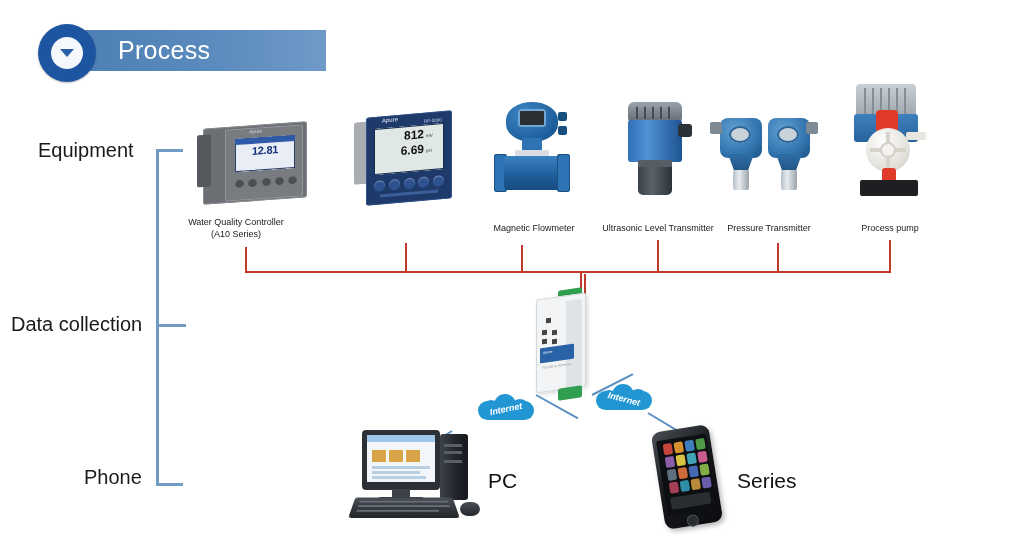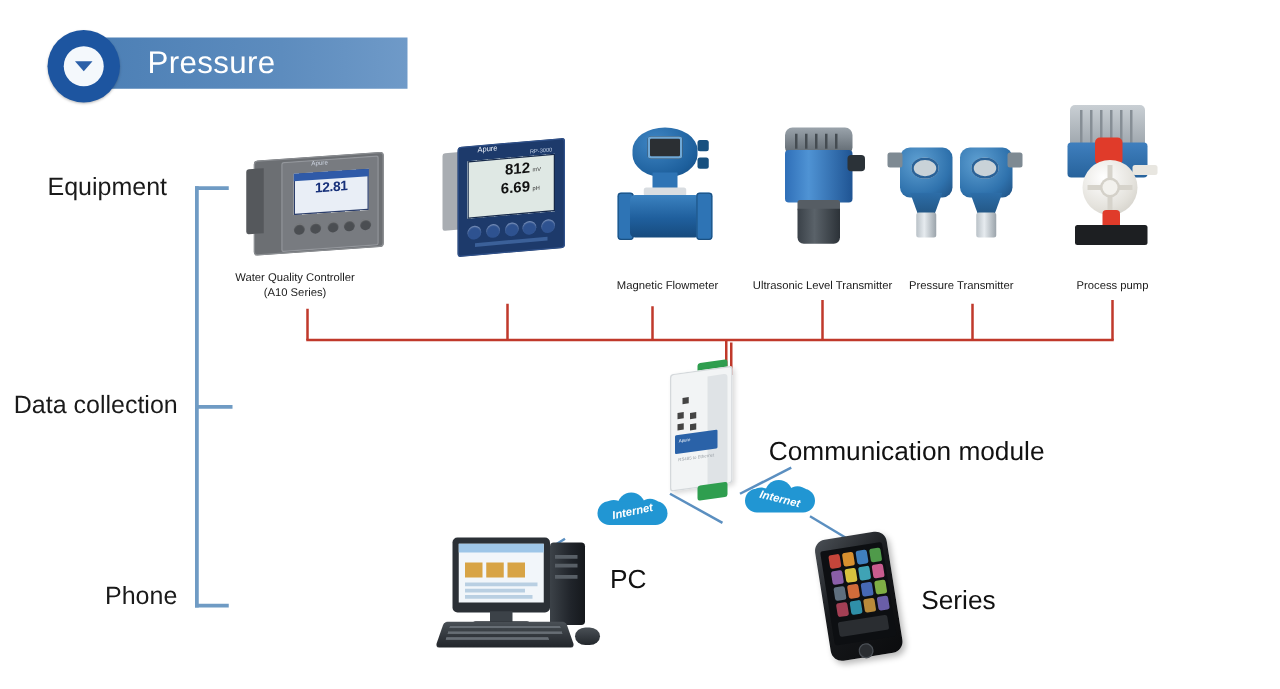--- a/index.html
+++ b/index.html
@@ -178,21 +178,21 @@
   .mon-stand{position:absolute;left:40px;top:61px;width:18px;height:9px;background:#3c4248;}
   .mon-base{position:absolute;left:26px;top:69px;width:46px;height:5px;background:#2b3036;border-radius:3px;}
   .tower{position:absolute;left:88px;top:6px;width:28px;height:66px;background:
          linear-gradient(to right,#3c4248,#20242a 60%,#15181c);border-radius:3px;}
   .tower i{position:absolute;left:4px;width:18px;height:3px;background:#585f66;}
   .kb{position:absolute;left:0px;top:68px;width:104px;height:22px;background:
       linear-gradient(to bottom,#4a5056,#22262b);border-radius:3px;transform:perspective(60px) rotateX(22deg);}
   .kb i{position:absolute;background:#676e75;height:2px;}
   .mouse{position:absolute;left:108px;top:74px;width:20px;height:14px;border-radius:50%/60%;
          background:linear-gradient(to bottom,#4a5056,#23272c);}
-  .pc-label{position:absolute;left:488px;top:452px;font-size:21px;color:#111;}
+  .pc-label{position:absolute;left:488px;top:469px;font-size:21px;color:#111;}
 
   
   .ph{position:absolute;left:652px;top:424px;width:72px;height:106px;}
   .ph-body{position:absolute;left:6px;top:4px;width:58px;height:98px;border-radius:9px;
            background:linear-gradient(140deg,#4a4f55,#16181b 45%,#0b0c0e);transform:rotate(-9deg);
            box-shadow:2px 3px 5px rgba(0,0,0,.28);}
   .ph-scr{position:absolute;left:4px;top:9px;width:50px;height:76px;background:#0d0f12;border-radius:2px;}
   .ph-grid{position:absolute;left:6px;top:4px;width:42px;height:50px;display:grid;
            grid-template-columns:repeat(4,1fr);grid-template-rows:repeat(4,1fr);gap:2px;}
   .ph-grid i{display:block;border-radius:2px;}
@@ -204,21 +204,21 @@
 </head>
 <body>
 
 <div class="stage">
 
   <div class="banner"></div>
   <div class="banner-knob">
     <div class="inner"></div>
     <div class="chev"></div>
   </div>
-  <div class="banner-title">Pressure</div>
+  <div class="banner-title">Process</div>
 
   <div class="bracket"></div>
   <div class="tick t1"></div>
   <div class="tick t2"></div>
   <div class="tick t3"></div>
 
   <div class="stage-label lbl-equipment">Equipment</div>
   <div class="stage-label lbl-data">Data collection</div>
   <div class="stage-label lbl-user">Phone</div>
 
@@ -357,21 +357,20 @@
     <div class="cm-led" style="left:14px;top:42px;"></div>
     <div class="cm-led" style="left:24px;top:42px;"></div>
     <div class="cm-led" style="left:14px;top:51px;"></div>
     <div class="cm-led" style="left:24px;top:51px;"></div>
     <div class="cm-label">
       <span>Apure</span>
     </div>
     <div class="cm-text">RS485 to Ethernet</div>
     <div class="cm-term bot"></div>
   </div>
-  <div class="cm-title">Communication module</div>
 
   <div class="link" style="left:536px;top:394px;width:48px;transform:rotate(29deg);"></div>
   <div class="link" style="left:592px;top:394px;width:46px;transform:rotate(-27deg);"></div>
   <div class="link" style="left:452px;top:430px;width:44px;transform:rotate(148deg);"></div>
   <div class="link" style="left:648px;top:412px;width:40px;transform:rotate(31deg);"></div>
 
   <div class="cloud" style="left:478px;top:392px;">
     <b style="left:4px;top:8px;width:18px;height:18px;"></b>
     <b style="left:16px;top:2px;width:22px;height:22px;"></b>
     <b style="left:32px;top:7px;width:20px;height:20px;"></b>

